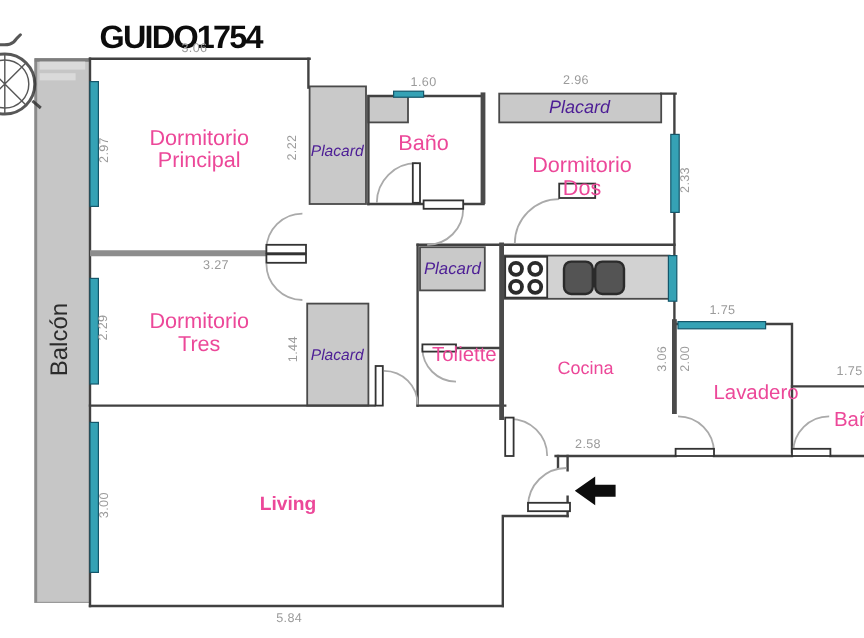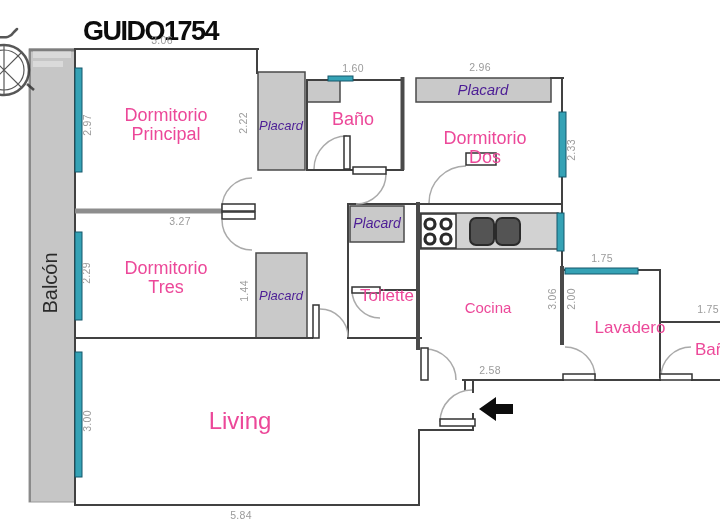--- a/index.html
+++ b/index.html
@@ -133,21 +133,21 @@
 <div class="txt title">GUIDO1754</div>
 
 <div class="txt room" style="left:166px;top:125px;width:120px;">Dormitorio Principal</div>
 <div class="txt room" style="left:353px;top:120px;">Baño</div>
 <div class="txt room" style="left:485px;top:148px;width:120px;text-align:center;">Dormitorio Dos</div>
 <div class="txt room" style="left:166px;top:278px;width:120px;">Dormitorio Tres</div>
 <div class="txt room" style="left:387px;top:274px;font-size:17px;margin-top:22px;">Toliette</div>
 <div class="txt room" style="left:488px;top:308px;font-size:15px;">Cocina</div>
 <div class="txt room" style="left:614px;top:328px;font-size:17px;margin-left:16px;">Lavadero</div>
 <div class="txt room clip-right" style="left:695px;top:350px;font-size:17px;">Baño</div>
-<div class="txt room" style="left:240px;top:421px;font-size:24px;">Living</div>
+<div class="txt room" style="left:240px;top:421px;font-size:16px;font-weight:bold;">Living</div>
 <div class="txt rot balcony-label" style="left:51px;top:283px;">Balcón</div>
 
 <div class="txt placard" style="left:281px;top:126px;">Placard</div>
 <div class="txt placard" style="left:483px;top:90px;font-size:15px;">Placard</div>
 <div class="txt placard" style="left:281px;top:296px;">Placard</div>
 <div class="txt placard" style="left:377px;top:224px;font-size:14px;">Placard</div>
 
 <div class="txt dim" style="left:162px;top:41px;">3.06</div>
 <div class="txt dim rot" style="left:88px;top:125px;">2.97</div>
 <div class="txt dim rot" style="left:244px;top:123px;">2.22</div>

